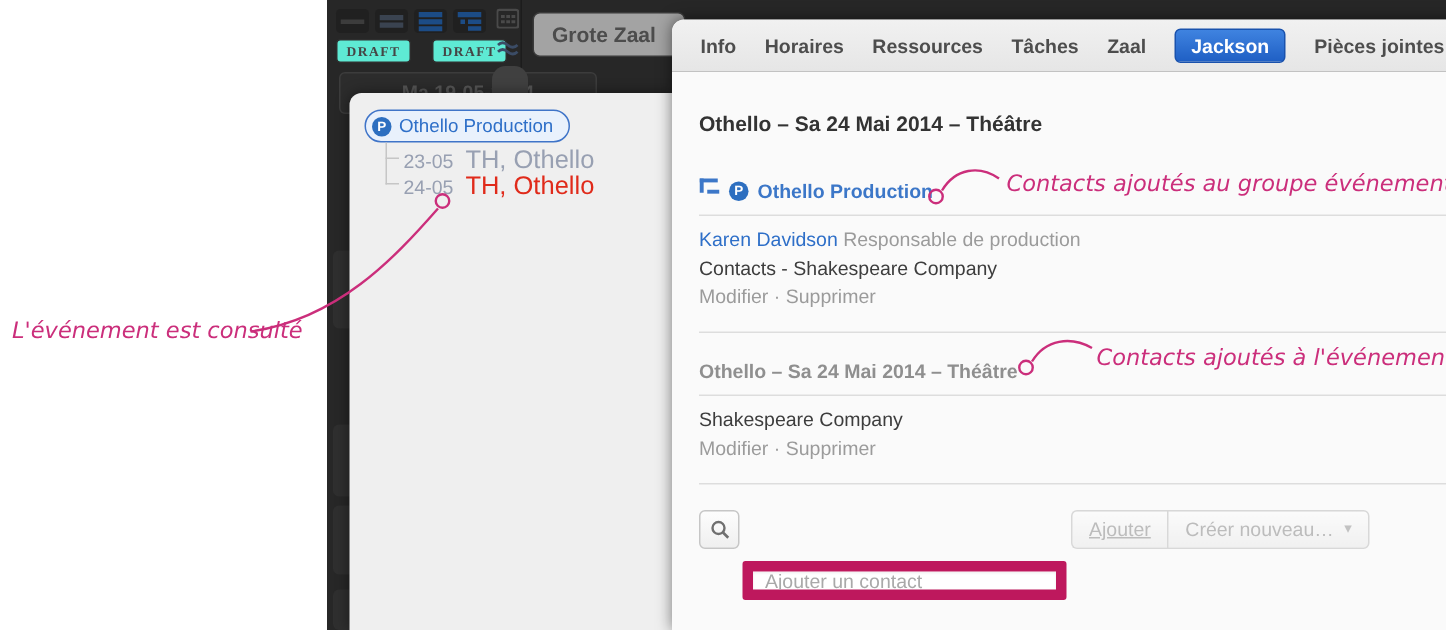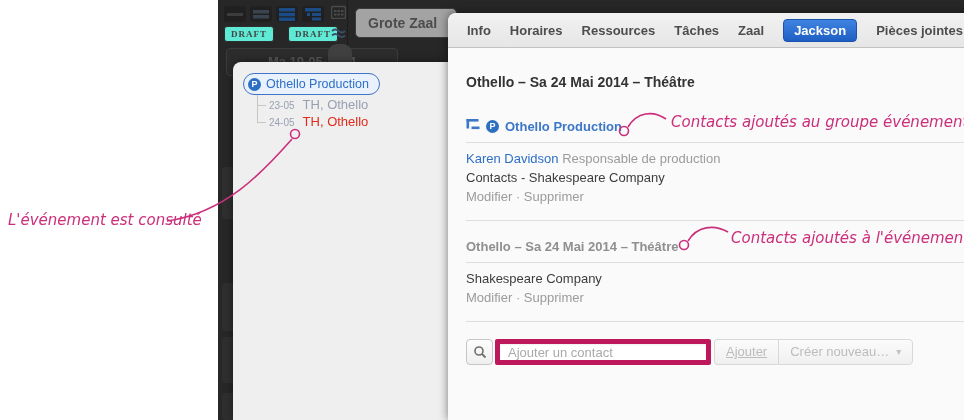--- a/index.html
+++ b/index.html
@@ -22,22 +22,22 @@
   .stub { position: absolute; left: 4px; width: 12px; background: #2f2f2f; border-radius: 4px 0 0 4px; }
 
   
   .tree-popup { position: absolute; left: 233px; top: 62px; width: 215px; height: 358px; background: #efefef; border-radius: 8px 0 0 0; box-shadow: 0 0 9px rgba(0,0,0,.45); }
   .group-pill { position: absolute; left: 10px; top: 11px; height: 22px; display: inline-flex; align-items: center; gap: 5px; padding: 0 10px 0 4px; background: #e9f1fc; border: 1.5px solid #3f74c8; border-radius: 12px; }
   .p-circle { width: 13px; height: 13px; border-radius: 50%; background: #2d6fc0; color: #fff; font-size: 9px; font-weight: bold; text-align: center; line-height: 13px; flex: 0 0 auto; }
   .group-pill .lbl { color: #2e6fc8; font-size: 12.5px; }
   .tree-line-v { position: absolute; left: 24px; top: 33px; width: 1px; height: 28px; background: #c6c6c6; }
   .tree-tick { position: absolute; left: 24px; width: 9px; height: 1px; background: #c6c6c6; }
   .tree-row { position: absolute; left: 36px; height: 16px; display: flex; align-items: baseline; gap: 8px; white-space: nowrap; }
-  .tree-date { font-size: 10px; color: #98a0b2; }
-  .tree-label { font-size: 13px; color: #98a0b2; }
+  .tree-date { font-size: 13px; color: #98a0b2; }
+  .tree-label { font-size: 17px; color: #98a0b2; }
   .tree-row.active .tree-label { color: #e02a1a; }
 
   
   .dialog { position: absolute; left: 448px; top: 13px; width: 576px; height: 407px; background: #fafafa; border-radius: 8px 0 0 0; box-shadow: 0 0 10px rgba(0,0,0,.5); overflow: hidden; }
   .dlg-tabs { height: 35px; background: linear-gradient(#f1f1f1, #e6e6e6); border-bottom: 1px solid #c2c2c2; border-radius: 8px 0 0 0; display: flex; align-items: center; gap: 19px; padding-left: 19px; white-space: nowrap; overflow: hidden; }
   .tab { font-size: 13px; font-weight: bold; color: #4d4d4d; flex: 0 0 auto; }
   .tab.active { background: linear-gradient(#3f83e0, #1f5fc4); border: 1px solid #1a52ad; border-radius: 4px; color: #fff; padding: 3px 10px; }
   .dlg-content { padding: 12px 18px 0 18px; }
   .dlg-title { margin-top: 14px; font-size: 14px; font-weight: bold; color: #333; line-height: 17px; }
   .sec-head { margin-top: 27px; display: flex; align-items: center; gap: 6px; line-height: 17px; }
@@ -46,21 +46,21 @@
   .div-line { height: 1px; background: #dddddd; margin-top: 7px; }
   .div-line.after { margin-top: 14px; }
   .contact { margin-top: 6px; font-size: 13px; }
   .contact .ln { line-height: 19px; }
   .c-name { color: #2e6fc8; }
   .c-role { color: #9b9b9b; text-align: right; }
   .c-co { color: #3d3d3d; }
   .c-actions { color: #9b9b9b; }
   .add-bar { margin-top: 17px; display: flex; align-items: stretch; height: 26px; }
   .search-btn { width: 27px; border: 1px solid #c6c6c6; border-radius: 4px; background: linear-gradient(#fdfdfd, #efefef); display: flex; align-items: center; justify-content: center; }
-  .add-input { width: 216px; height: 26px; margin-left: 2px; border: 5px solid #be185d; border-radius: 2px; padding: 0 8px; font-size: 13px; color: #ef4444; background: #fff; box-shadow: inset 0 1px 2px rgba(0,0,0,.07); font-family: "Liberation Sans", sans-serif; }
+  .add-input { width: 216px; height: 26px; margin-left: 2px; border: 7px solid #be185d; border-radius: 2px; padding: 0 8px; font-size: 13px; color: #ef4444; background: #fff; box-shadow: inset 0 1px 2px rgba(0,0,0,.07); font-family: "Liberation Sans", sans-serif; margin-top: 34px; }
   .add-input::placeholder { color: #a9a9a9; }
   .btn-group { display: flex; margin-left: 3px; }
   .dis-btn { border: 1px solid #d8d8d8; background: linear-gradient(#fbfbfb, #f0f0f0); color: #bcbcbc; font-size: 13px; padding: 0 11px; line-height: 24px; }
   .dis-btn:first-child { border-radius: 4px 0 0 4px; border-right: none; text-decoration: underline; }
   .dis-btn:last-child { border-radius: 0 4px 4px 0; display: flex; align-items: center; gap: 7px; }
   .caret { font-size: 10px; color: #c2c2c2; }
 
   
   .annot { position: absolute; z-index: 30; color: #cb2e7b; font-family: "DejaVu Sans", sans-serif; font-style: italic; font-size: 15px; white-space: nowrap; }
   .annot-overlay { position: absolute; left: 0; top: 0; z-index: 29; pointer-events: none; }

